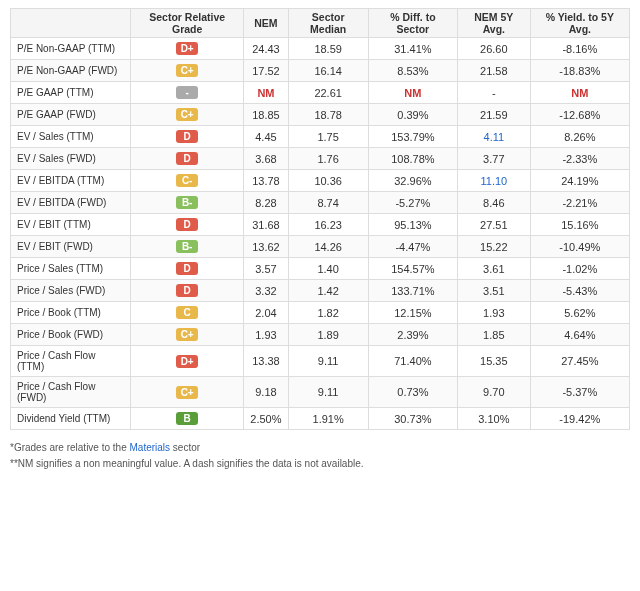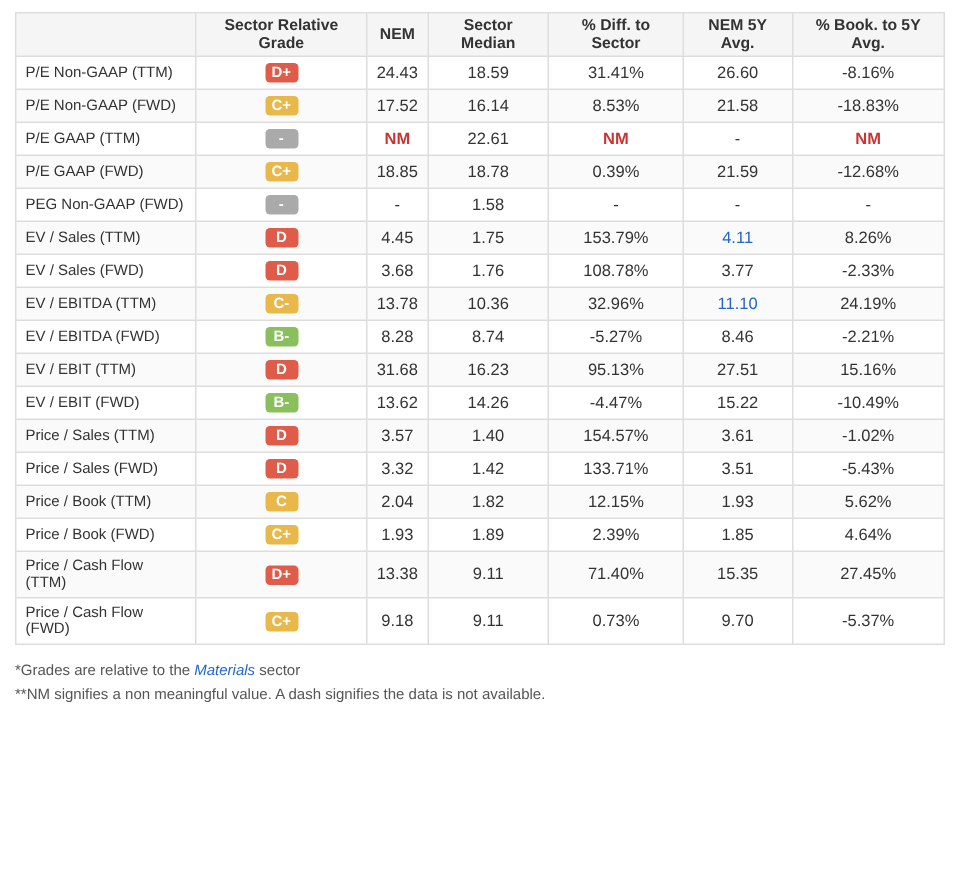--- a/index.html
+++ b/index.html
@@ -71,37 +71,36 @@
     .highlight-blue { color: #2266cc; font-weight: normal; }
     .footer-note {
       margin-top: 10px;
       font-size: 10px;
       color: #555;
       line-height: 1.6;
     }
     .footer-note a {
       color: #2266cc;
       text-decoration: none;
-      font-style: italic;
     }
   </style>
 </head>
 <body>
 
 <div class="container">
   <table>
     <thead>
       <tr>
         <th></th>
         <th>Sector Relative Grade</th>
         <th>NEM</th>
         <th>Sector Median</th>
         <th>% Diff. to Sector</th>
         <th>NEM 5Y Avg.</th>
-        <th>% Book. to 5Y Avg.</th>
+        <th>% Yield. to 5Y Avg.</th>
       </tr>
     </thead>
     <tbody id="table-body">
     <tr>
           <td>P/E Non-GAAP (TTM)</td>
           <td style="text-align: center;"><span class="grade-badge grade-d-plus">D+</span></td>
           <td>24.43</td>
           <td>18.59</td>
           <td>31.41%</td>
           <td>26.60</td>
@@ -128,29 +127,20 @@
         <tr>
           <td>P/E GAAP (FWD)</td>
           <td style="text-align: center;"><span class="grade-badge grade-c-plus">C+</span></td>
           <td>18.85</td>
           <td>18.78</td>
           <td>0.39%</td>
           <td>21.59</td>
           <td>-12.68%</td>
         </tr>
         <tr>
-          <td>PEG Non-GAAP (FWD)</td>
-          <td style="text-align: center;"><span class="grade-badge grade-dash">-</span></td>
-          <td>-</td>
-          <td>1.58</td>
-          <td>-</td>
-          <td>-</td>
-          <td>-</td>
-        </tr>
-        <tr>
           <td>EV / Sales (TTM)</td>
           <td style="text-align: center;"><span class="grade-badge grade-d">D</span></td>
           <td>4.45</td>
           <td>1.75</td>
           <td>153.79%</td>
           <td><span class="highlight-blue">4.11</span></td>
           <td>8.26%</td>
         </tr>
         <tr>
           <td>EV / Sales (FWD)</td>
@@ -243,20 +233,29 @@
           <td>27.45%</td>
         </tr>
         <tr>
           <td>Price / Cash Flow (FWD)</td>
           <td style="text-align: center;"><span class="grade-badge grade-c-plus">C+</span></td>
           <td>9.18</td>
           <td>9.11</td>
           <td>0.73%</td>
           <td>9.70</td>
           <td>-5.37%</td>
+        </tr>
+        <tr>
+          <td>Dividend Yield (TTM)</td>
+          <td style="text-align: center;"><span class="grade-badge grade-b">B</span></td>
+          <td>2.50%</td>
+          <td>1.91%</td>
+          <td>30.73%</td>
+          <td>3.10%</td>
+          <td>-19.42%</td>
         </tr>
       </tbody>
   </table>
   <div class="footer-note">
     <div>
       <span>*Grades are relative to the </span><a href="#">Materials</a><span> sector</span>
     </div>
     <div>**NM signifies a non meaningful value. A dash signifies the data is not available.</div>
   </div>
 </div>

